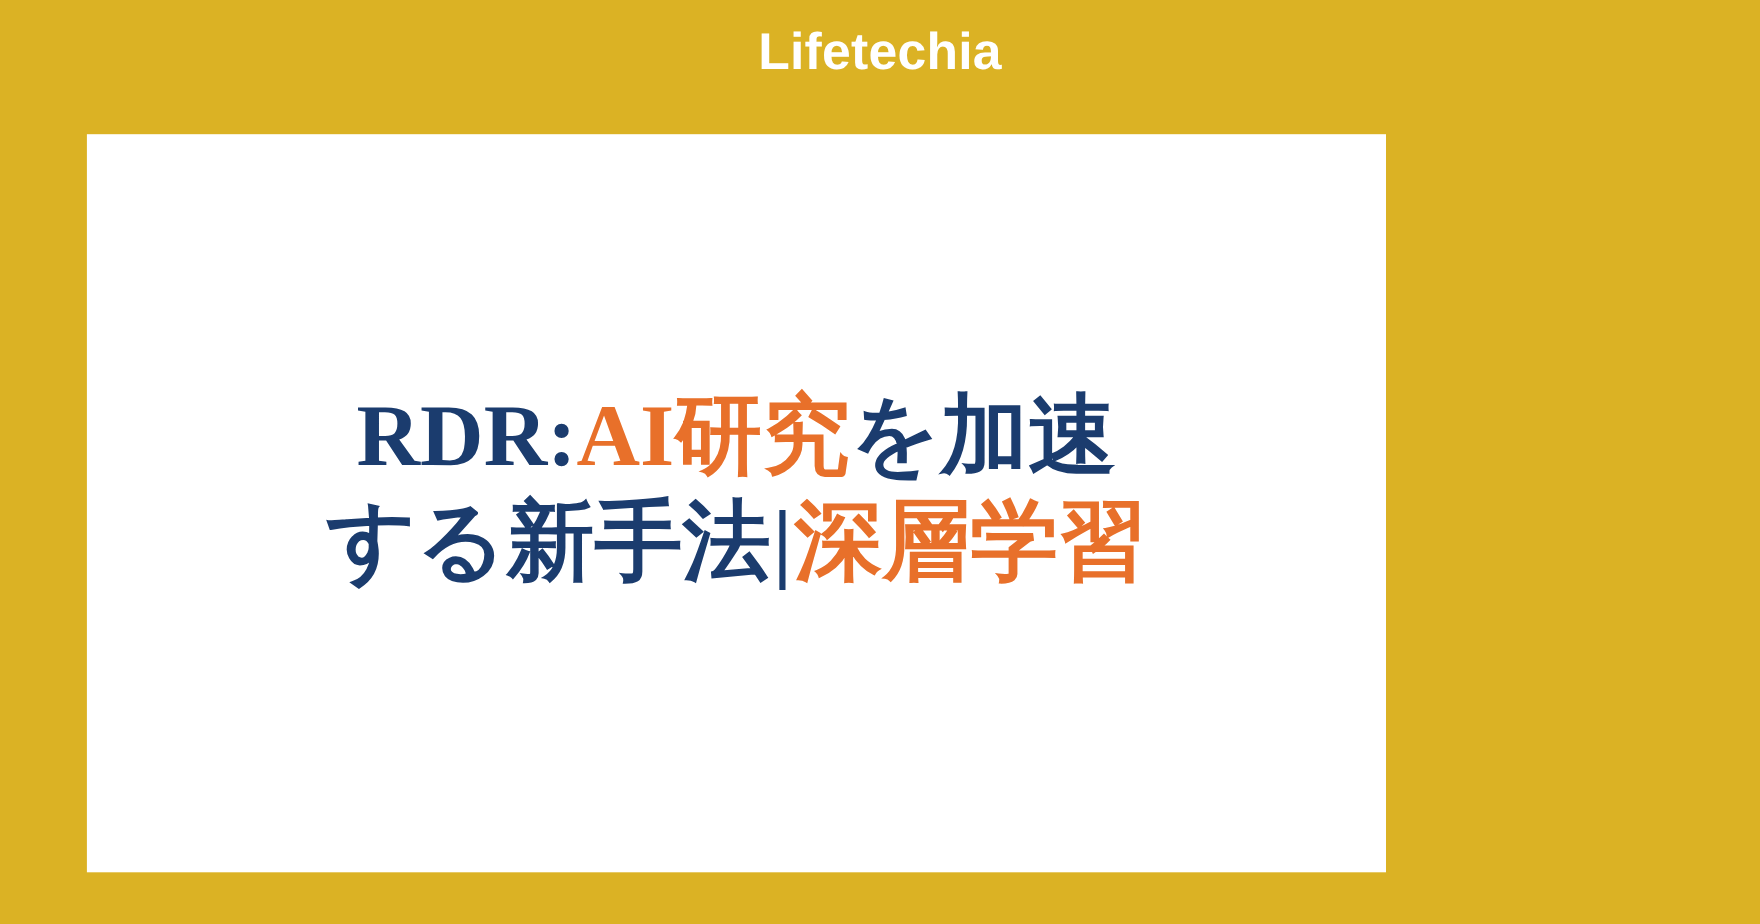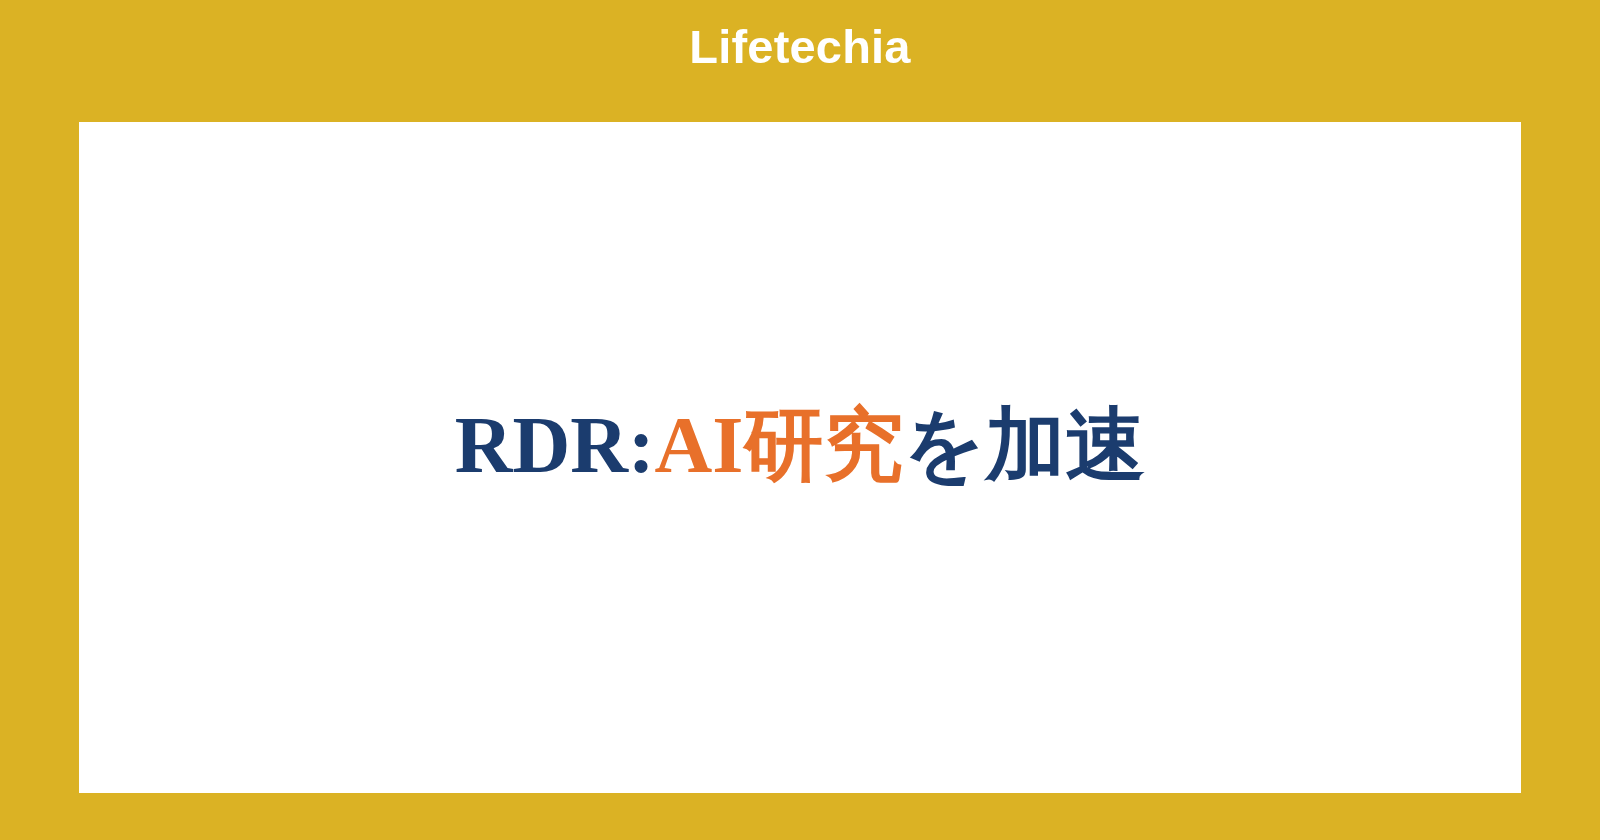--- a/index.html
+++ b/index.html
@@ -44,21 +44,21 @@
     letter-spacing: 0.2px;
     white-space: nowrap;
     margin-top: -4px;
   }
 
   
   #content-card {
     position: absolute;
     left: 79px;
     top: 122px;
-    width: 1442px;
+    width: 1181px;
     height: 671px;
     background: #FFFFFF;
     box-sizing: border-box;
     display: flex;
     align-items: center;
     justify-content: center;
   }
 
   
   #headline {
@@ -92,19 +92,22 @@
   </div>
 
   <div id="content-card">
 
     <h1 id="headline">
 
       <span class="hl-line">
         <span class="hl-navy">RDR:</span><span class="hl-accent">AI研究</span><span class="hl-navy">を加速</span>
       </span>
 
+      <span class="hl-line">
+        <span class="hl-navy">する新手法</span><span class="hl-sep">|</span><span class="hl-accent">深層学習</span>
+      </span>
 
 
     </h1>
 
   </div>
 
 </div>
 
 </body></html>

